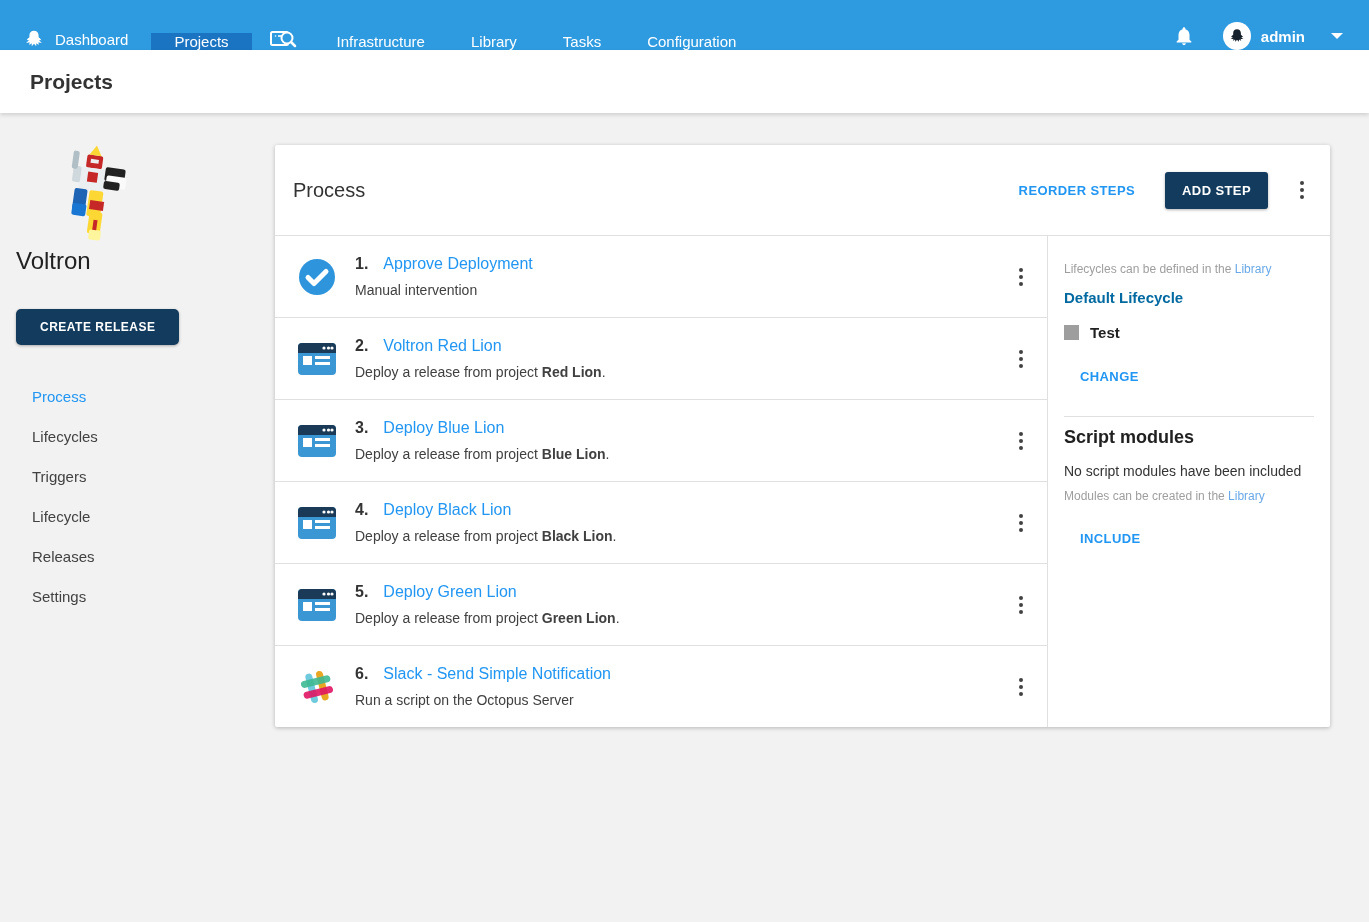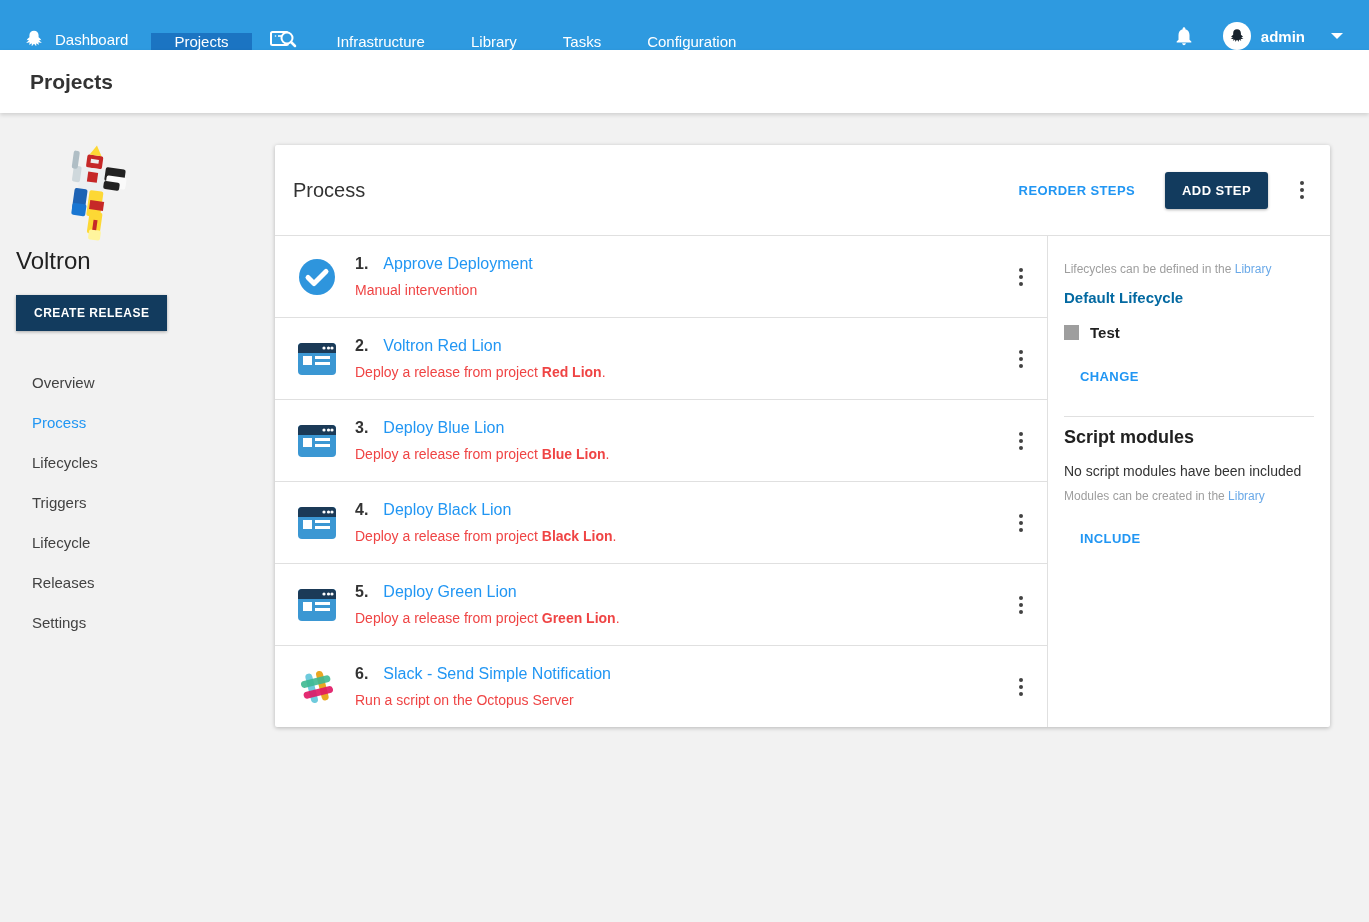--- a/index.html
+++ b/index.html
@@ -26,22 +26,22 @@
   
   .page-title-bar{height:63px;background:#fff;display:flex;align-items:center;padding-left:30px;
     box-shadow:0 2px 4px rgba(0,0,0,.14);position:relative;z-index:2}
   .page-title{font-size:21px;color:#333}
 
   
   .content{display:flex;padding-top:32px}
   .project-col{width:275px;flex:none;padding:0 16px}
   .project-image{width:92px;height:102px;margin-left:28px;display:block}
   .project-name{font-size:24px;color:#212121;font-weight:normal;}
-  .create-release{display:inline-block;margin-top:20px;background:var(--navy);color:#fff;border:none;
-    font-family:inherit;font-size:12px;font-weight:bold;letter-spacing:.5px;padding:11px 18px;border-radius:0;
+  .create-release{display:inline-block;margin-top:34px;background:var(--navy);color:#fff;border:none;
+    font-family:inherit;font-size:12px;font-weight:bold;letter-spacing:.5px;padding:11px 24px;border-radius:5px;
     box-shadow:0 1px 3px rgba(0,0,0,.3);cursor:pointer}
   .proj-nav{list-style:none;margin-top:31px}
   .proj-nav li{height:40px;display:flex;align-items:center;padding-left:16px;font-size:15px;color:#424242;cursor:pointer}
   .proj-nav li.active{color:var(--accent)}
 
   
   .card{width:1055px;height:582px;background:#fff;border-radius:2px;box-shadow:0 1px 4px rgba(0,0,0,.25);
     display:flex;flex-direction:column}
   .card-header{height:91px;flex:none;display:flex;align-items:center;padding:0 16px 0 18px;border-bottom:1px solid var(--divider)}
   .card-title{font-size:20px;color:#333;font-weight:normal}
@@ -54,21 +54,21 @@
   .kebab i{width:4px;height:4px;border-radius:50%;background:#424242;display:block}
 
   .card-body{flex:1;display:flex;min-height:0}
   .steps-list{width:773px;flex:none;border-right:1px solid var(--divider);display:flex;flex-direction:column}
   .step-row{flex:1;display:flex;align-items:center;padding-left:22px;position:relative;border-bottom:1px solid var(--divider)}
   .step-row:last-child{border-bottom:none}
   .step-icon{width:40px;height:40px;flex:none;margin-right:18px}
   .step-text .line1{display:flex;align-items:baseline;font-size:16px}
   .step-num{color:#333;font-weight:bold;margin-right:15px}
   .step-title{color:var(--accent);cursor:pointer}
-  .step-desc{font-size:14px;color:#ef4444;margin-top:9px}
+  .step-desc{font-size:14px;color:#404040;margin-top:9px}
   .step-kebab{position:absolute;right:14px;top:50%;transform:translateY(-50%)}
 
   
   .side-panel{flex:1;padding:16px}
   .panel-h{font-size:18px;font-weight:bold;color:#212121;margin-top:10px}
   .panel-hint{font-size:12px;color:var(--text-muted);margin-top:10px}
   .panel-hint a{color:var(--link-light);text-decoration:none;cursor:pointer}
   .lifecycle-name{font-size:15px;font-weight:bold;color:#0369a1;margin-top:13px}
   .phase-row{display:flex;align-items:center;gap:11px;margin-top:18px}
   .phase-swatch{width:15px;height:15px;background:#9e9e9e;flex:none}
@@ -152,21 +152,20 @@
         <rect x="45" y="45" width="14" height="26" rx="2" fill="#fdd835"></rect>
         <rect x="47" y="55" width="14" height="9" fill="#c62828"></rect>
         <rect x="48" y="66" width="13" height="22" rx="2" fill="#fdd835"></rect>
         <rect x="50" y="84" width="12" height="10" rx="2" fill="#fff59d"></rect>
         <rect x="53" y="74" width="4" height="10" fill="#c62828"></rect>
       </g>
     </svg>
     <h2 class="project-name">Voltron</h2>
     <button class="create-release">CREATE RELEASE</button>
     <ul class="proj-nav">
-      <li>Overview</li>
       <li class="active">Process</li>
       <li>Lifecycles</li>
       <li>Triggers</li>
       <li>Lifecycle</li>
       <li>Releases</li>
       <li>Settings</li>
     </ul>
   </aside>
 
   <main class="card">

